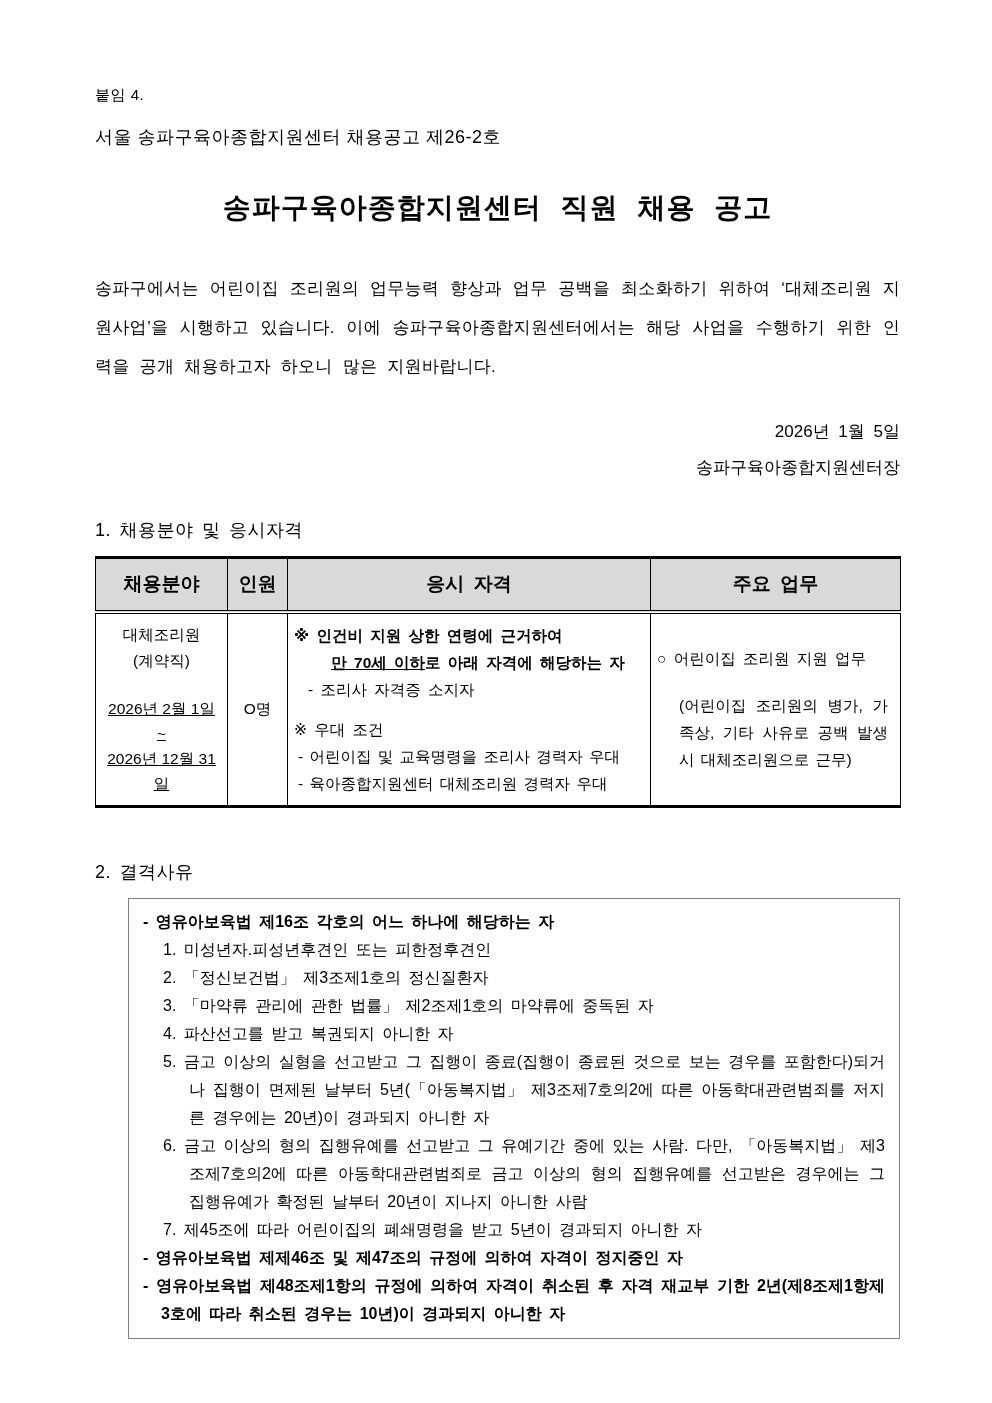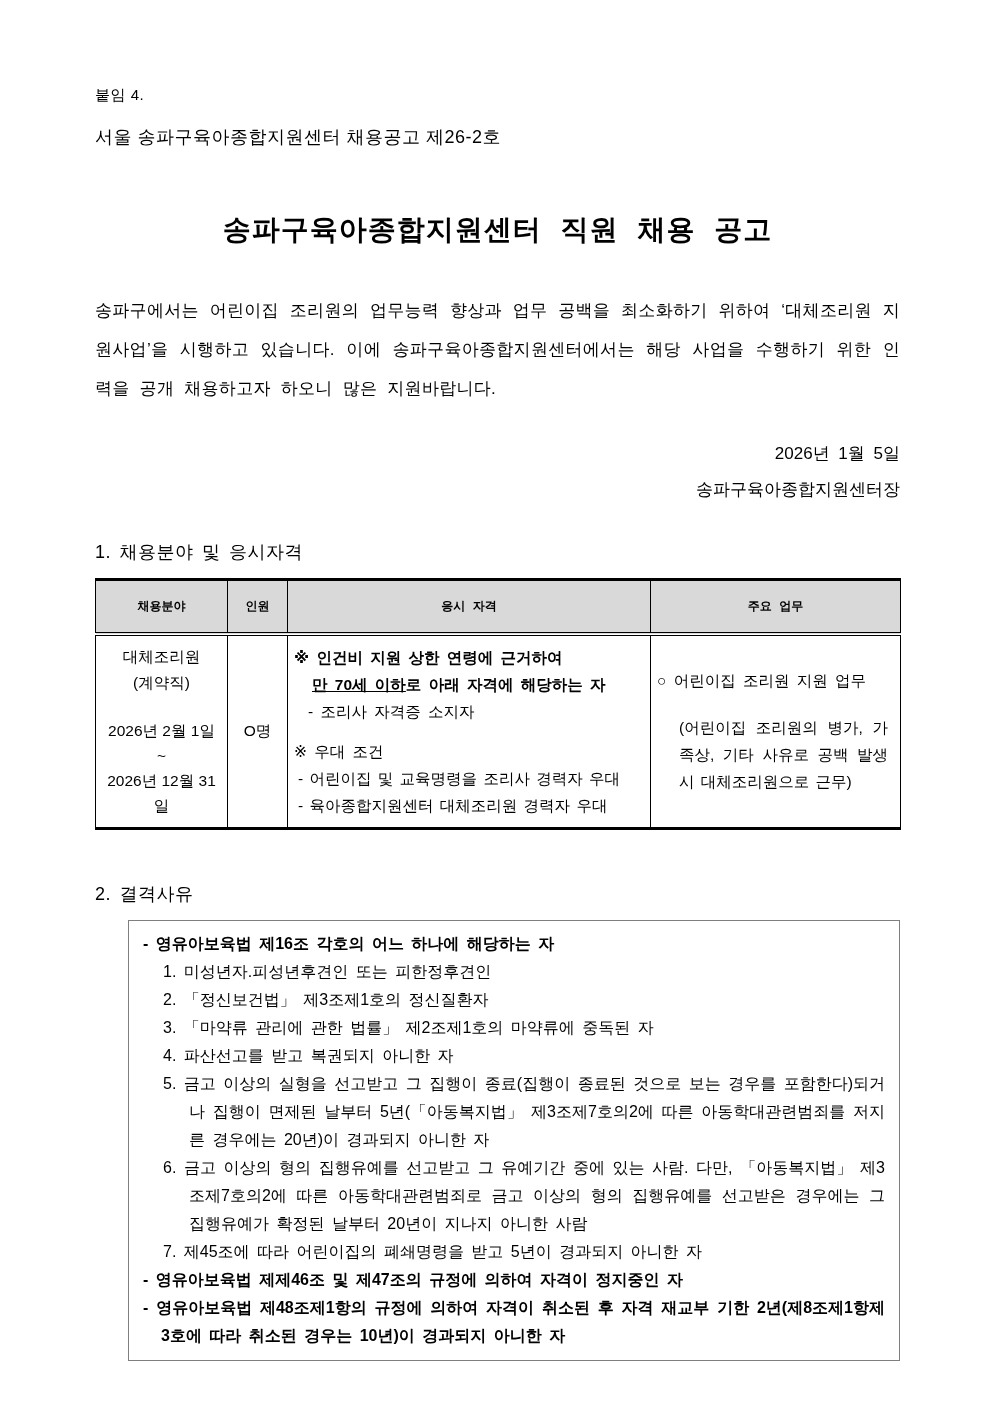--- a/index.html
+++ b/index.html
@@ -12,21 +12,21 @@
     position: relative;
     width: 992px;
     height: 1403px;
     background: #ffffff;
     padding: 86px 92px 40px 95px;
     overflow: hidden;
   }
   .attachment { font-size: 15px; letter-spacing: 0.5px; }
   .doc-no { font-size: 18px; margin-top: 20px; letter-spacing: 0.5px; }
   .doc-title {
-    margin-top: 62px;
+    margin-top: 40px;
     text-align: center;
     font-size: 28px;
     font-weight: bold;
     letter-spacing: 1px;
     word-spacing: 10px;
   }
   .intro {
     margin-top: 42px;
     font-size: 17px;
     line-height: 39px;
@@ -56,40 +56,40 @@
     border-collapse: collapse;
     border-top: 3px solid #000;
     border-bottom: 3px solid #000;
     table-layout: fixed;
   }
   table.recruit th {
     background: #d9d9d9;
     border: 1px solid #000;
     border-top: none;
     border-bottom: 4px double #000;
-    font-size: 12px;
+    font-size: 19px;
     font-weight: bold;
     height: 54px;
     text-align: center;
     word-spacing: 4px;
   }
   table.recruit td {
     border: 1px solid #000;
     border-bottom: none;
     vertical-align: middle;
     font-size: 15.5px;
     padding: 8px 6px;
     height: 168px;
   }
   td.cell-position { text-align: center; line-height: 26px; }
-  .position-period { margin-top: 22px; line-height: 25px; }
+  .position-period { margin-top: 22px; line-height: 25px; text-decoration: underline; }
   td.cell-count { text-align: center; }
   td.cell-qual { padding-left: 12px; line-height: 27px; }
   .qual-bold { font-weight: bold; word-spacing: 3px; }
-  .qual-bold-2 { padding-left: 18px; }
+  .qual-bold-2 { padding-left: 18px; text-align: center; }
   .qual-underline { text-decoration: underline; }
   .qual-item { padding-left: 14px; word-spacing: 3px; }
   .qual-pref-title { margin-top: 13px; word-spacing: 3px; }
   .qual-pref { padding-left: 4px; word-spacing: 2px; }
   td.cell-duty { padding-left: 10px; line-height: 27px; vertical-align: top; padding-top: 38px; }
   .duty-main { word-spacing: 3px; }
   .duty-detail {
     margin-top: 20px;
     padding-left: 22px;
     padding-right: 6px;

